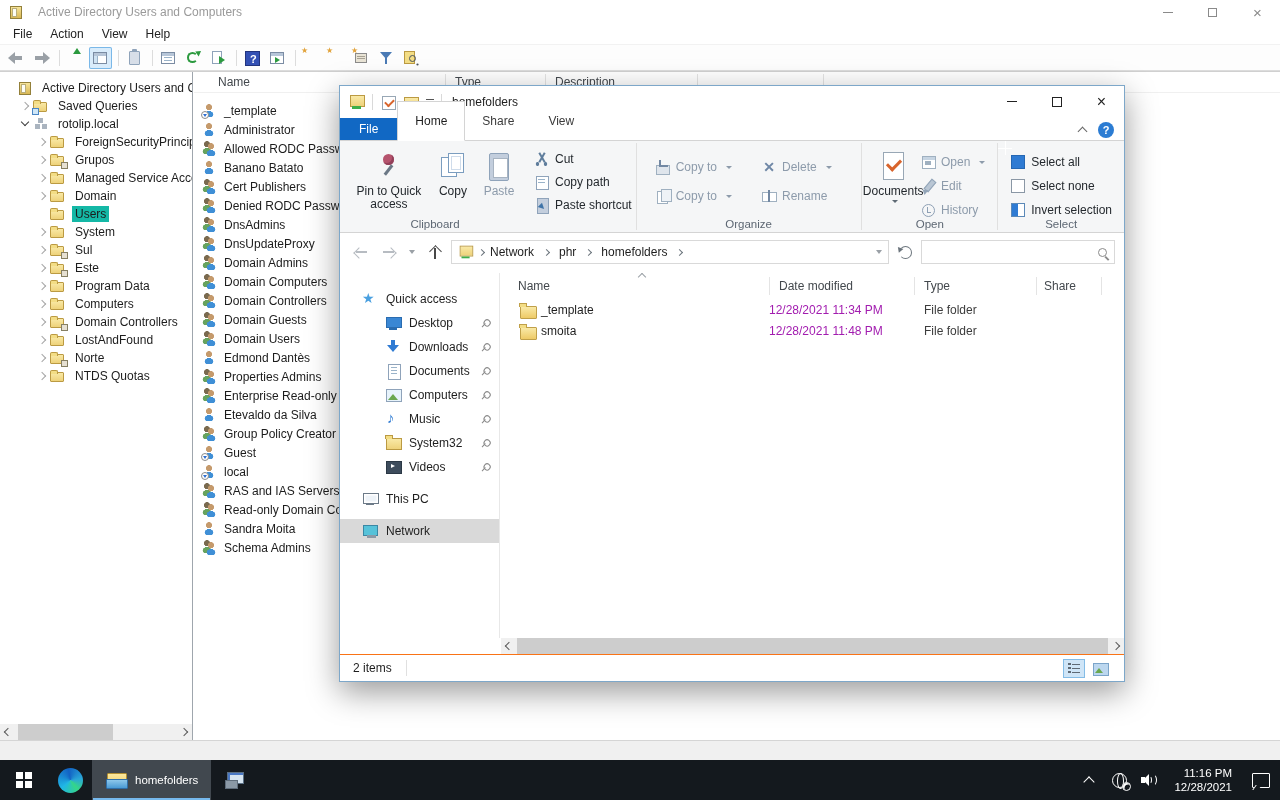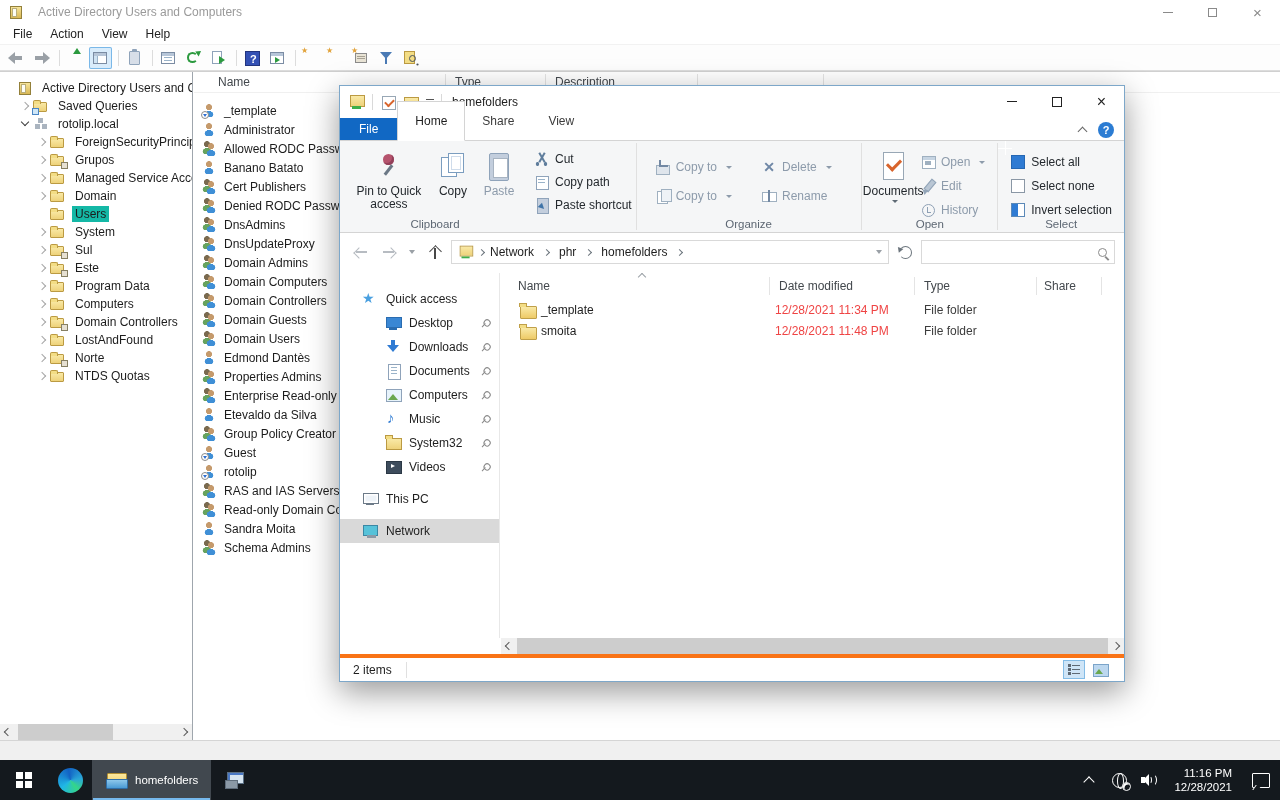--- a/index.html
+++ b/index.html
@@ -244,27 +244,27 @@
   .fh:nth-of-type(2){left:278px}
   .fh:nth-of-type(3){left:423px}
   .fh:nth-of-type(4){left:543px}
   .fsep{position:absolute;top:4px;width:1px;height:18px;background:#e4e4e4}
   .sortch{position:absolute;left:137px;top:0;width:8px;height:6px}
   .sortch::before{content:"";position:absolute;left:1px;top:1px;width:5px;height:5px;border-left:1.4px solid #9aa0a6;border-top:1.4px solid #9aa0a6;transform:rotate(45deg)}
   .frow{position:relative;height:21px;display:flex;align-items:center;color:#1e1e1e}
   .ffold{position:relative;width:17px;height:14px;margin:0 5px 0 18px;flex:0 0 17px}
   .ffold::before{content:"";position:absolute;left:1px;top:3px;width:15px;height:11px;background:linear-gradient(#f9e9a6,#eeca66);border:1px solid #c0a049;border-radius:1px}
   .ffold::after{content:"";position:absolute;left:0;top:0;width:6px;height:3px;background:#f3dd85;border:1px solid #c0a049;border-bottom:none}
-  .fcell-mod{position:absolute;left:274px;color:#ef4444}
+  .fcell-mod{position:absolute;left:268px;color:#a21caf}
   .fcell-type{position:absolute;left:423px;color:#3c3c3c}
   .fcell-size{position:absolute;left:543px;color:#3c3c3c}
 
   .e-hscroll{position:absolute;left:161px;right:0;bottom:27px;height:16px;background:#f0f0f0;display:flex;align-items:center}
   .e-hscroll .sb-thumb{flex:1;margin:0;height:16px;background:#cdcdcd}
-  .e-status{position:absolute;left:0;right:0;bottom:0;height:27px;border-top:4px solid #f97316;display:flex;align-items:center;padding:0 13px;color:#1e1e1e}
+  .e-status{position:absolute;left:0;right:0;bottom:0;height:27px;border-top:1px solid #f97316;display:flex;align-items:center;padding:0 13px;color:#1e1e1e}
   .st-div{width:1px;height:16px;background:#e0e0e0;margin-left:14px}
   .vtoggles{margin-left:auto;display:flex;gap:4px}
   .vtg{width:22px;height:19px;position:relative;display:flex;align-items:center;justify-content:center}
   .vtg.on{background:#cfe5f7;box-shadow:inset 0 0 0 1px #84bce6}
   .vt-det::before{content:"";position:absolute;left:5px;top:4px;width:2.5px;height:2.5px;background:#5f6a75;box-shadow:0 4px 0 #5f6a75,0 8px 0 #5f6a75}
   .vt-det::after{content:"";position:absolute;left:9px;top:5px;width:8px;height:1.4px;background:#5f6a75;box-shadow:0 4px 0 #5f6a75,0 8px 0 #5f6a75}
   .vt-thumb::before{content:"";position:absolute;left:4px;top:4px;width:14px;height:11px;background:#bcd7ef;border:1px solid #7ba4c9}
   .vt-thumb::after{content:"";position:absolute;left:6px;bottom:5px;border-left:4px solid transparent;border-right:4px solid transparent;border-bottom:5px solid #6aa84f}
 
   
@@ -731,21 +731,21 @@
               <span class="bd"></span>
             </span>
             <span>Guest</span>
           </div>
 
           <div class="arow tp-disabled">
             <span class="aico">
               <span class="pB pers"></span>
               <span class="bd"></span>
             </span>
-            <span>rotolip</span>
+            <span>local</span>
           </div>
 
           <div class="arow tp-group">
             <span class="aico">
               <span class="pA pers"></span>
               <span class="pB pers"></span>
             </span>
             <span>RAS and IAS Servers</span>
           </div>
 

